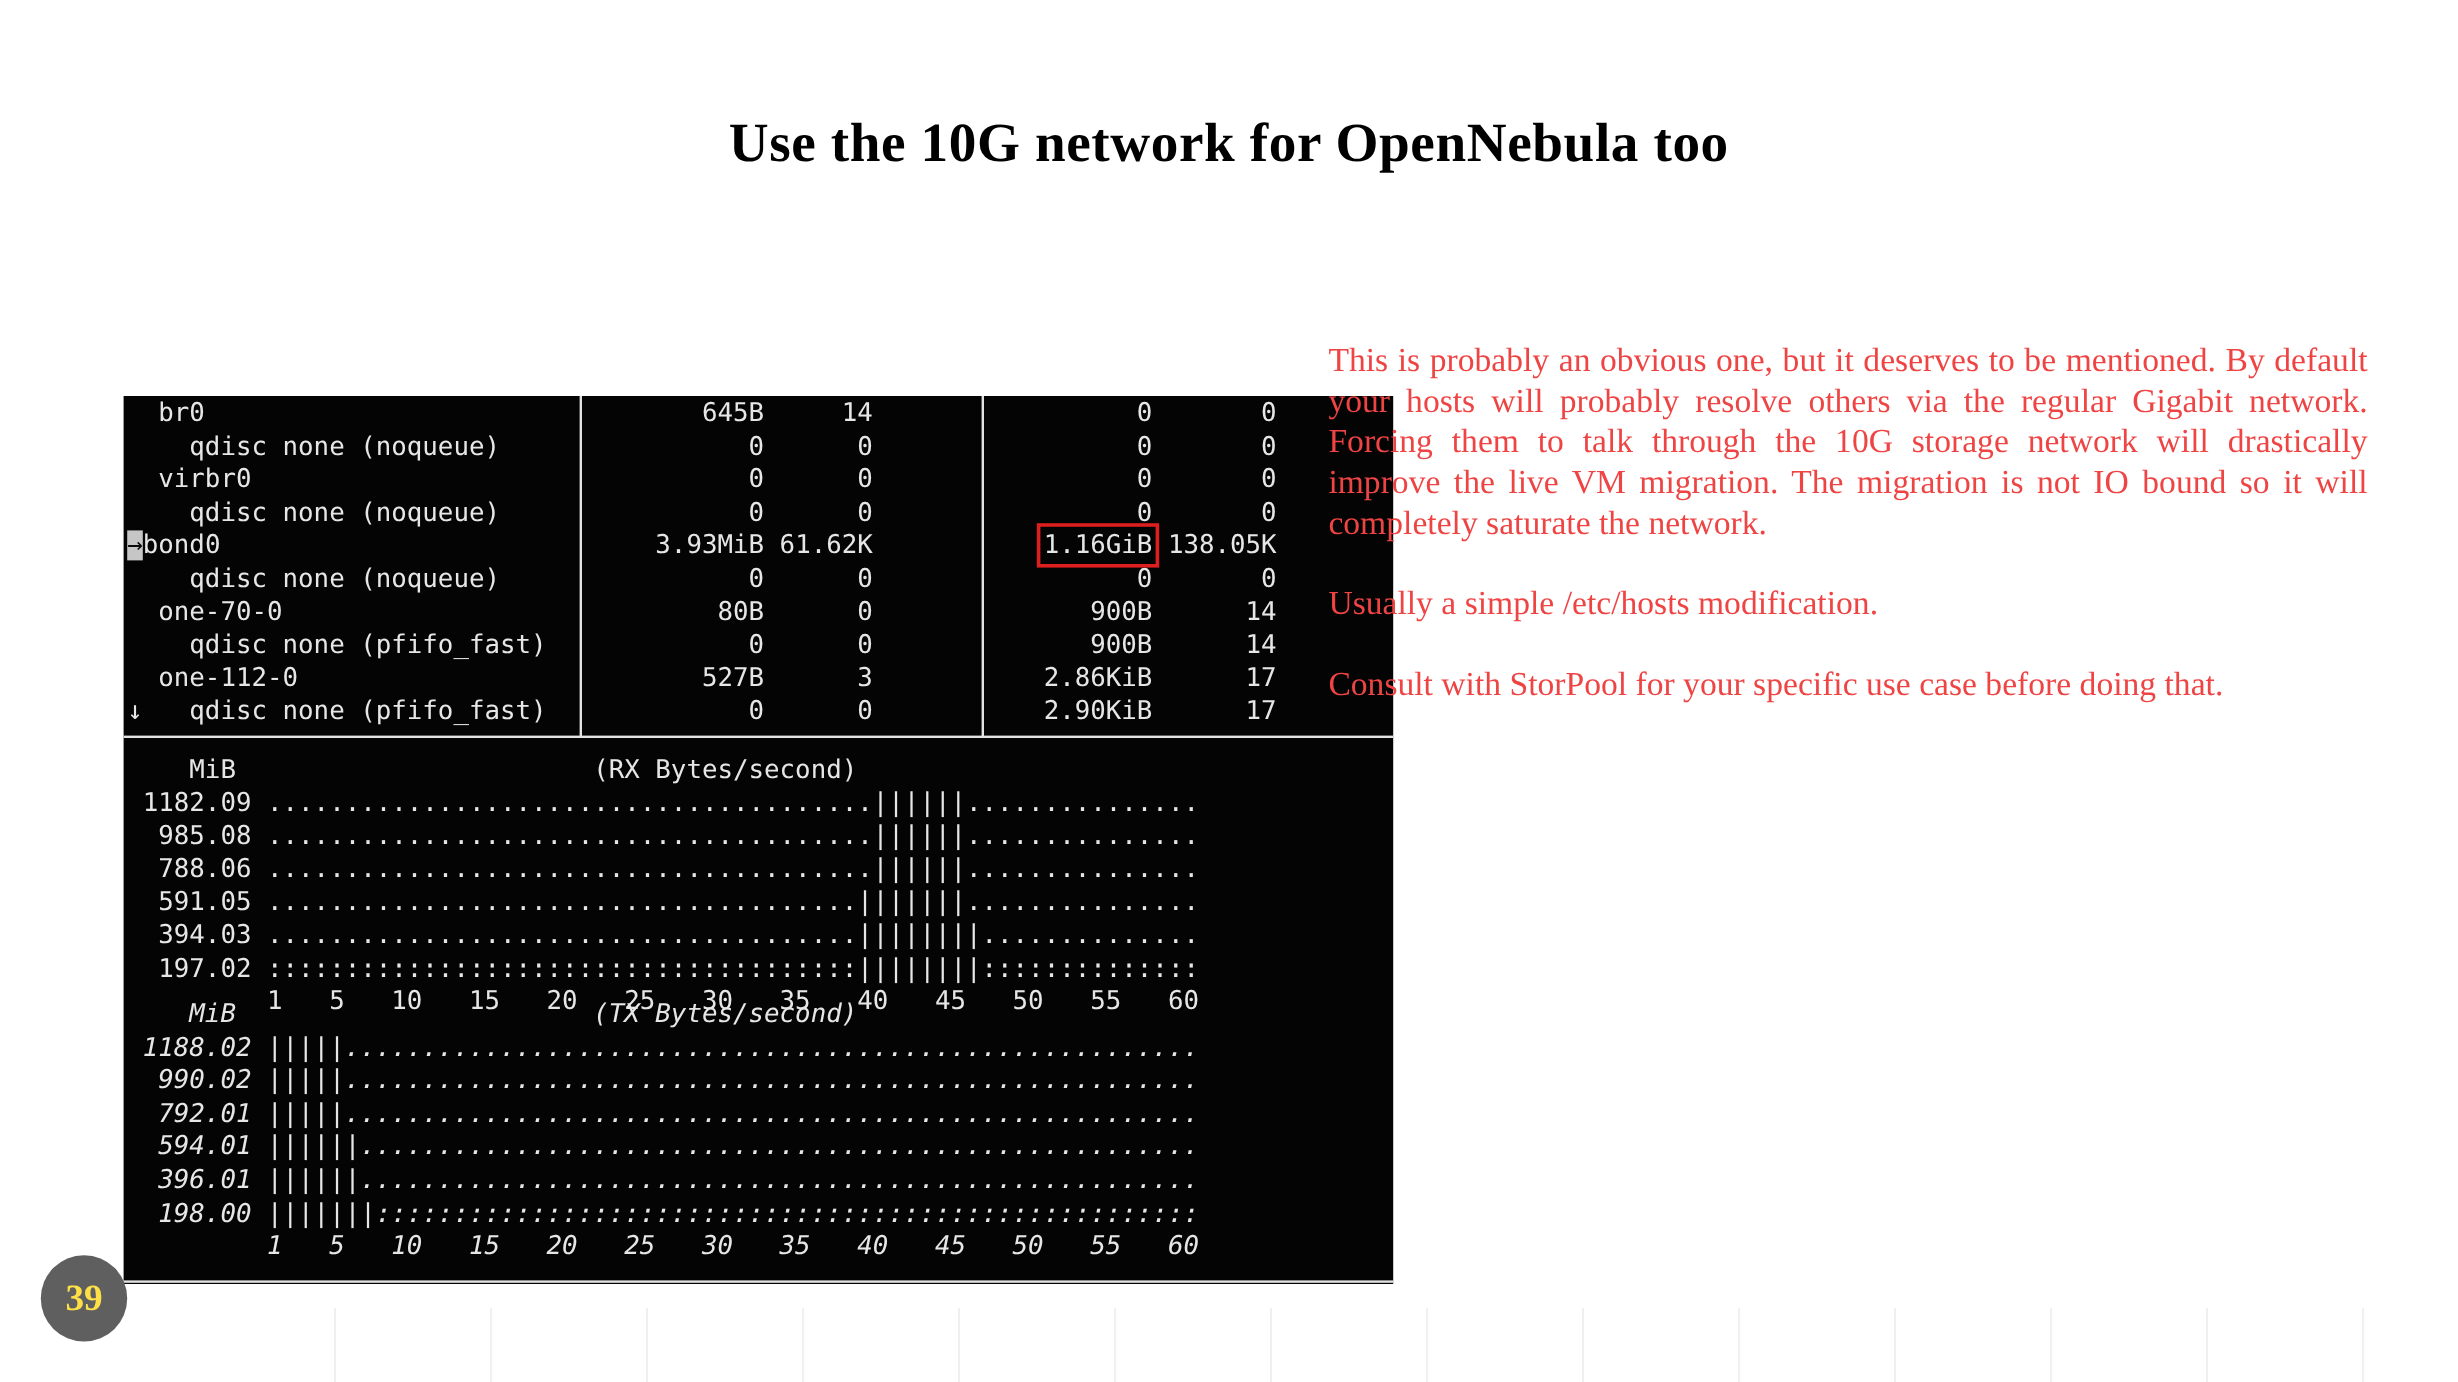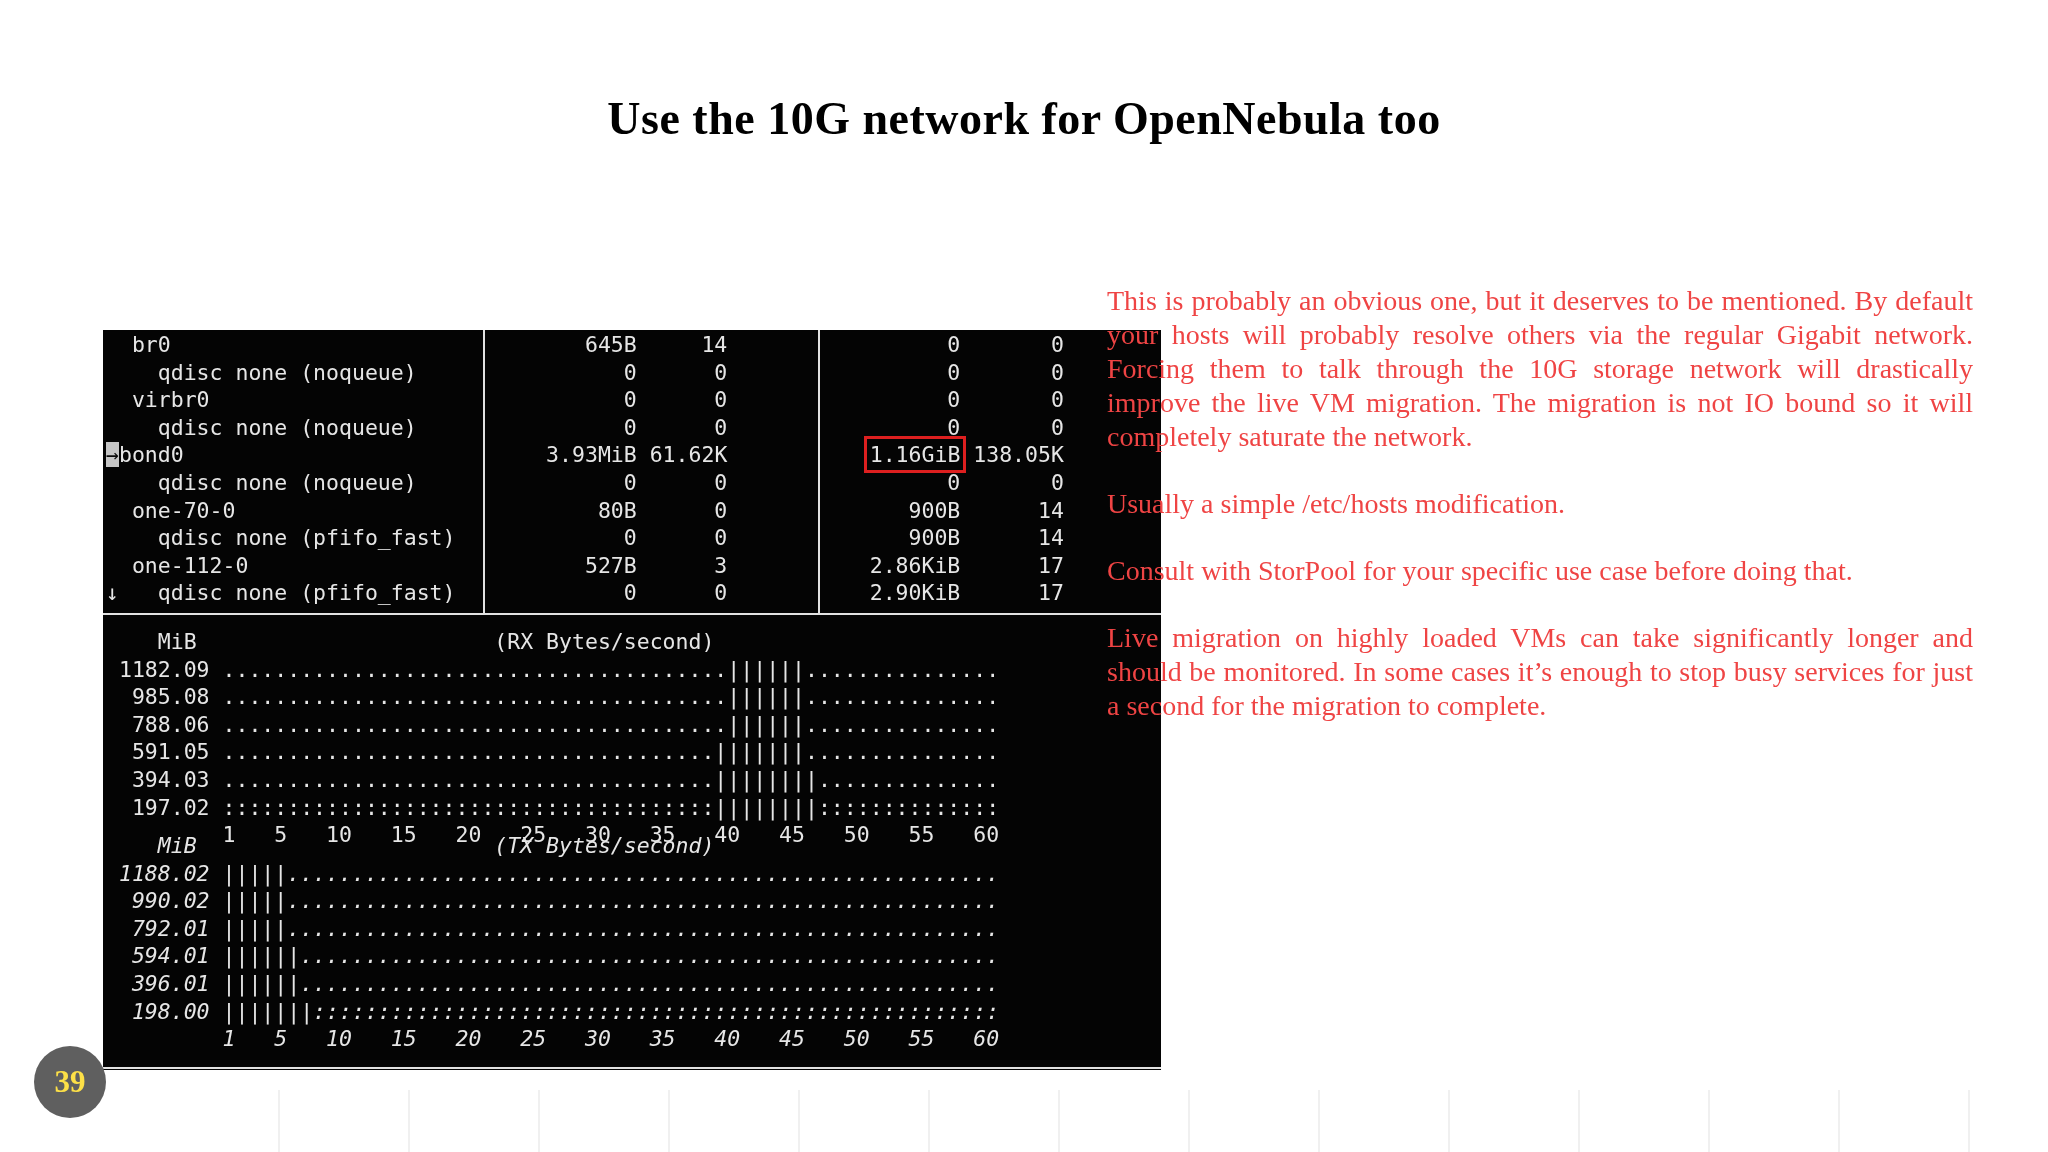--- a/index.html
+++ b/index.html
@@ -96,21 +96,20 @@
   396.01 ||||||......................................................
   198.00 |||||||:::::::::::::::::::::::::::::::::::::::::::::::::::::
          1   5   10   15   20   25   30   35   40   45   50   55   60</pre>
     <div class="hline h2"></div>
   </div>
 
   <div class="body-text">
     <p>This is probably an obvious one, but it deserves to be mentioned. By default your hosts will probably resolve others via the regular Gigabit network. Forcing them to talk through the 10G storage network will drastically improve the live VM migration. The migration is not IO bound so it will completely saturate the network.</p>
     <p>Usually a simple /etc/hosts modification.</p>
     <p>Consult with StorPool for your specific use case before doing that.</p>
-    <p>Live migration on highly loaded VMs can take significantly longer and should be monitored. In some cases it’s enough to stop busy services for just a second for the migration to complete.</p>
   </div>
 
   <div class="page-badge">
     <span>39</span>
   </div>
 
   <div class="filmstrip"></div>
 
 </div>
 

